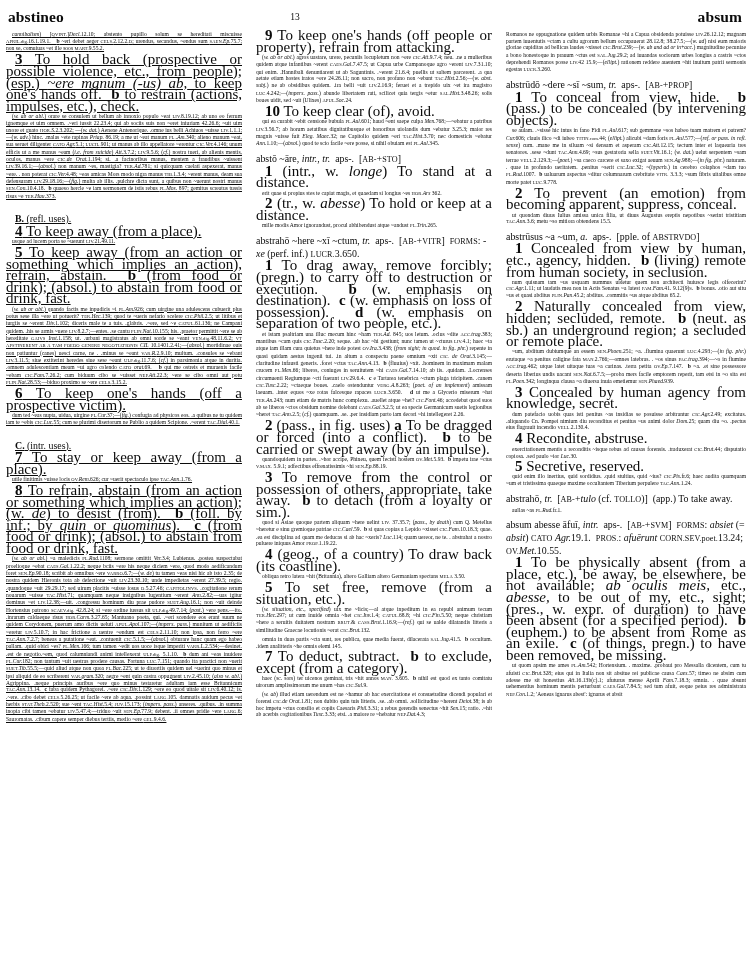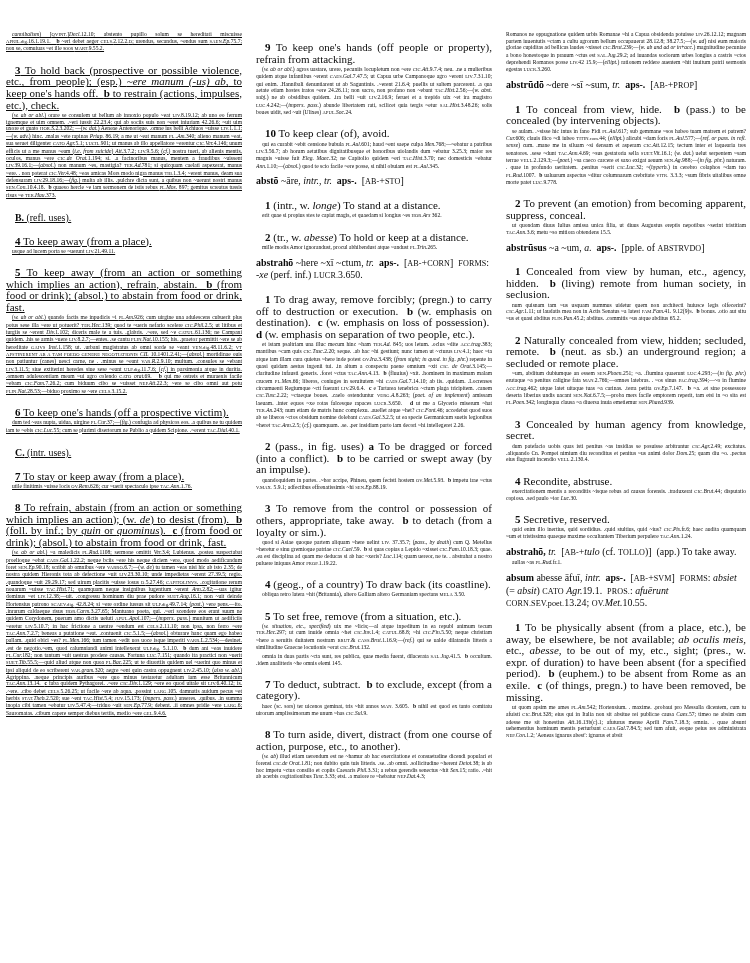--- a/index.html
+++ b/index.html
@@ -20,47 +20,52 @@
 
   
   .cols{position:absolute;top:30px;left:0;width:750px;height:930px;}
   .col{position:absolute;top:0;width:236px;height:925px;overflow:hidden;}
   .col1{left:6px;text-decoration:underline;}
   .col2{left:256px;}
   .col3{left:506px;width:240px;}
 
   
   .def{
-    font-size:11px;line-height:11.6px;text-align:justify;
-    margin:12px 0 0 0;text-indent:9px;
+    font-size:15px;line-height:11.6px;text-align:justify;
+    margin:0 0 0 0;text-indent:9px;
     -moz-font-feature-settings:"liga" 0;
   }
   .cit{
     font-size:5.55px;line-height:6.35px;text-align:justify;
     margin:.7px 0 1.6px 0;text-indent:6px;
     letter-spacing:.02px;
   }
   .cit.nohang{text-indent:0;}
   .hw{
     font-size:9.9px;line-height:11.6px;text-align:left;
     margin:5.5px 0 0 0;text-indent:0;
   }
-  .hw b{font-weight:bold;}
+  .hw b{font-weight:normal;}
   .sec{
     font-size:9.9px;line-height:11.6px;margin:13px 0 1px 0;text-indent:9px;
   }
   .num{font-weight:bold;}
   i,em{font-style:italic;}
   .sc{font-size:.82em;letter-spacing:.1px;}
 </style>
 </head>
 <body>
 
 <div class="page">
 
+  <div class="runhead">
+    <div class="rh-left">abstineo</div>
+    <div class="rh-center"><span>13</span></div>
+    <div class="rh-right">absum</div>
+  </div>
 
   <div class="cols">
     <div class="col col1" id="c1">
         <p class="cit"><i>cannibalism</i>) [<span class="sc">QVINT.</span>]<i>Decl.</i>12.10; abstento pupillo solum se hereditati miscuisse <span class="sc">APRIL.dig.</span>16.1.19.1.&nbsp;&nbsp;&nbsp;<b>b</b> ~eri debet aeger <span class="sc">CELS.</span>2.12.2.<span class="sc">D</span>; urendus, secandus, ~endus sum <span class="sc">SAEN.</span><i>Ep.</i>75.7; non se, comuiuas ~et ille soos <span class="sc">MART.</span>9.55.2.</p>
         <p class="def"><span class="num">3</span> To hold back (prospective or possible violence, etc., from people); (esp.) <i>~ere manum (-us) ab,</i> to keep one's hands off.&nbsp; <b>b</b> to restrain (actions, impulses, etc.), check.</p>
         <p class="cit">(<i>w. ab or abl.</i>) orare se consulem ut bellum ab innoxio populo ~eat <span class="sc">LIV.</span>8.19.12; ab uno eo ferrum ignemque et uim omnem. .~eri iussit 22.23.4; qui ab sociis suis non ~eret iniuriam 42.26.6; ~uit uim uxore et guato <span class="sc">HOR.</span><i>S.</i>2.3.202; —(<i>w. dat.</i>) Aeneae Antenorique. .omne ius belli Achiuos ~uisse <span class="sc">LIV.</span>1.1.1;—(<i>w. adv.</i>) hinc. .malas ~ete rapinas <i>Priap.</i> 86.19; a me ut ~eat manum <span class="sc">PL.</span><i>.Am.</i>340; alieno manum ~eat, sua seruet diligenter <span class="sc">CATO</span> <i>Agr.</i>5.1; <span class="sc">LUCIL.</span>901; ut manus ab illo appellatore ~erentur <span class="sc">CIC.</span><i>Ver.</i>4.146; unum efficis ut a me manus ~eam (<i>i.e. from suicide</i>) <i>Att.</i>3.7.2; <span class="sc">LIV.</span>9.5.6; (<i>cf.</i>) nostra tueri, ab alienis mentis, oculos, manus ~ere <span class="sc">CIC.</span><i>de Orat.</i>1.194; si. .a facinoribus manus, mentem a fraudibus ~uissent <span class="sc">LIV.</span>39.16.1;—(<i>absol.</i>) non manum ~es, mastigia? <span class="sc">TER.</span><i>Ad.</i>781; si quicquam caelati aspexerat, manus ~ere. . non poterat <span class="sc">CIC.</span><i>Ver.</i>4.48; ~eas amicas Mors modo nigra manus <span class="sc">TIB.</span>1.3.4; ~erent manus, deam sua defensuram <span class="sc">LIV.</span>29.18.16;—(<i>fig.</i>) multa ab illis. .pulchre dicta sunt, a quibus non ~uerunt nostri manus <span class="sc">SEN.</span><i>Con.</i>10.4.18.&nbsp;&nbsp;<b>b</b> quaeso hercle ~e iam sermonem de istis rebus <span class="sc">PL.</span><i>Mos.</i> 897; gemitus screatus tussis risus ~e <span class="sc">TER.</span><i>Hau.</i>373.</p>
         <p class="sec"><b>B.</b> (refl. uses).</p>
         <p class="def"><span class="num">4</span> To keep away (from a place).</p>
         <p class="cit">usque ad lucem porta se ~uerunt <span class="sc">LIV.</span>21.49.11.</p>
         <p class="def"><span class="num">5</span> To keep away (from an action or something which implies an action), refrain, abstain.&nbsp; <b>b</b> (from food or drink); (absol.) to abstain from food or drink, fast.</p>
@@ -76,35 +81,34 @@
     <div class="col col2" id="c2">
         <p class="def"><span class="num">9</span> To keep one's hands (off people or property), refrain from attacking.</p>
         <p class="cit">(<i>w. ab or abl.</i>) agros uastare, urere, pecuniis locupletum non ~ere <span class="sc">CIC.</span><i>Att.</i>9.7.4; neu. .ne a mulieribus quidem atque infantibus ~erent <span class="sc">CAES.</span><i>Gal.</i>7.47.5; ut Capua urbe Campanoque agro ~erent <span class="sc">LIV.</span>7.31.10; qui enim. .Hannibali denuntiarent ut ab Saguntinis. .~erent 21.6.4; puellis ut saltem parcerent. .a qua aetate etiam hostes iratos ~ere 24.26.11; non sacro, non profano non ~ebant <span class="sc">TAC.</span><i>Hist.</i>2.56;—(<i>w. abst. subj.</i>) ne ab obsidibus quidem. .ira belli ~uit <span class="sc">LIV.</span>2.16.9; feruet et a trepido uix ~et ira magistro <span class="sc">LUC.</span>4.242;—(<i>impers. pass.</i>) abunde libertatem rati, scilicet quia tergis ~etur <span class="sc">SAL.</span><i>Hist.</i>3.48.26; solis boues uidit, sed ~uit (Ulixes) <span class="sc">APUL.</span><i>Soc.</i>24.</p>
         <p class="def"><span class="num">10</span> To keep clear (of), avoid.</p>
         <p class="cit">qui ea curabit ~ebit censione bubula <span class="sc">PL.</span><i>Aul.</i>601; haud ~ent saepe culpa <i>Men.</i>768;—~ebatur a patribus <span class="sc">LIV.</span>3.56.7; ab horum aetatibus dignitatibusque et honoribus uiolandis dum ~ebatur 3.25.3; maior res magnis ~uisse fuit <i>Eleg. Maec.</i>32; ne Capitolio quidem ~eri <span class="sc">TAC.</span><i>Hist.</i>3.70; nec domesticis ~ebatur <i>Ann.</i>1.10;—(<i>absol.</i>) quod te scio facile ~ere posse, si nihil obuiam est <span class="sc">PL.</span><i>Aul.</i>345.</p>
         <p class="hw"><b>abstō</b> ~āre, <i>intr.</i>, <i>tr.</i>&nbsp; <b>aps-.</b>&nbsp; [<span class="sc">AB-</span>+<span class="sc">STO</span>]</p>
         <p class="def"><span class="num">1</span> (intr., w. <i>longe</i>) To stand at a distance.</p>
         <p class="cit">erit quae si propius stes te capiat magis, et quaedam si longius ~es <span class="sc">HOR.</span><i>Ars</i> 362.</p>
         <p class="def"><span class="num">2</span> (tr., w. <i>abesse</i>) To hold or keep at a distance.</p>
         <p class="cit">mille modis Amor ignorandust, procul abhibendust atque ~andust <span class="sc">PL.</span><i>Trin.</i>265.</p>
-        <p class="hw"><b>abstrahō</b> ~here ~xī ~ctum, <i>tr.</i>&nbsp; <b>aps-.</b>&nbsp; [<span class="sc">AB-</span>+<span class="sc">CORN</span>]&nbsp; <span class="sc">FORMS</span>: <i>-xe</i> (perf. inf.) <span class="sc">LUCR.</span>3.650.</p>
+        <p class="hw"><b>abstrahō</b> ~here ~xī ~ctum, <i>tr.</i>&nbsp; <b>aps-.</b>&nbsp; [<span class="sc">AB-</span>+<span class="sc">VITR</span>]&nbsp; <span class="sc">FORMS</span>: <i>-xe</i> (perf. inf.) <span class="sc">LUCR.</span>3.650.</p>
         <p class="def"><span class="num">1</span> To drag away, remove forcibly; (pregn.) to carry off to destruction or execution.&nbsp; <b>b</b> (w. emphasis on destination).&nbsp; <b>c</b> (w. emphasis on loss of possession).&nbsp; <b>d</b> (w. emphasis on separation of two people, etc.).</p>
         <p class="cit">et istam psaltriam una illuc mecum hinc ~ham <span class="sc">TER.</span><i>Ad.</i> 845; uos letum. .oclus ~dite <span class="sc">ACC.</span><i>trag.</i>383; mantibus ~cam quis <span class="sc">CIC.</span><i>Tusc.</i>2.20; seque. .ab hac ~hi gestiunt; nunc tamen ut ~cturus <span class="sc">LIV.</span>4.1; haec ~ta atque iam illam cura quietus ~here inde potest <span class="sc">OV.</span><i>Ira.</i>3.438; (<i>from sight; in quod. in fig. phr.</i>) repente in quasi quidam aestus ingenii tui. .in altum a conspectu paene omnium ~xit <span class="sc">CIC.</span> <i>de Orat.</i>3.145;—claritudine infausti generis. .foret ~ctus <span class="sc">TAC.</span><i>Ann.</i>4.13.&nbsp;&nbsp;<b>b</b> (fluuius) ~xit. .hominem in maximam malam crucem <span class="sc">PL.</span><i>Men.</i>66; liberos, coniuges in seruitutem ~hi <span class="sc">CAES.</span><i>Gal.</i>7.14.10; ab iis. .quidam. .Locrenses circumuenti Regiumque ~cti fuerant <span class="sc">LIV.</span>29.6.4.&nbsp;&nbsp;<b>c</b> e Tartarea tenebrica ~ctum plaga tricipitem. .canem <span class="sc">CIC.</span><i>Tusc.</i>2.22; ~ctaeque boues. .caelo ostenduntur <span class="sc">VERG.</span><i>A.</i>8.263; (<i>poet. of an implement</i>) amissam laeuam. .inter equos ~xe rotas falcesque rapaces <span class="sc">LUCR.</span>3.650.&nbsp;&nbsp;&nbsp;<b>d</b> ut me a Glycerio miserum ~hat <span class="sc">TER.</span><i>An.</i>243; num etiam de matris hunc complexu. .auellet atque ~het? <span class="sc">CIC.</span><i>Font.</i>46; accedebat quod suos ab se liberos ~ctos obsidum nomine dolebant <span class="sc">CAES.</span><i>Gal.</i>3.2.5; ut ea specie Germanicum suetis legionibus ~heret <span class="sc">TAC.</span><i>Ann.</i>2.5; (<i>cf.</i>) quamquam. .se. .per insidiam parto iam decori ~hi intellegeret 2.26.</p>
         <p class="def"><span class="num">2</span> (pass., in fig. uses) <b>a</b> To be dragged or forced (into a conflict).&nbsp; <b>b</b> to be carried or swept away (by an impulse).</p>
         <p class="cit">quandoquidem in partes. .~hor accipe, Phineu, quem fecisti hostem <span class="sc">OV.</span><i>Met.</i>5.93.&nbsp;&nbsp;<b>b</b> impetu irae ~ctus <span class="sc">V.MAX.</span> 5.9.1; adfectibus effrenatissimis ~hi <span class="sc">SEN.</span><i>Ep.</i>88.19.</p>
         <p class="def"><span class="num">3</span> To remove from the control or possession of others, appropriate, take away.&nbsp; <b>b</b> to detach (from a loyalty or sim.).</p>
         <p class="cit">quod si Asiae quoque partem aliquam ~here uelint <span class="sc">LIV.</span> 37.35.7; (<i>pass., by death</i>) cum Q. Metellus ~heretur e sinu gremioque patriae <span class="sc">CIC.</span><i>Cael.</i>59.&nbsp;&nbsp;<b>b</b> si quas copias a Lepido ~xisset <span class="sc">CIC.</span><i>Fam.</i>10.18.3; quae. .ea est disciplina ad quam me deducas si ab hac ~xeris? <i>Luc.</i>114; quam uereor, ne te. . abstrahat a nostro puluere iniquus Amor <span class="sc">PROP.</span>1.19.22.</p>
         <p class="def"><span class="num">4</span> (geog., of a country) To draw back (its coastline).</p>
         <p class="cit">obliqua retro latera ~hit (Britannia), altero Galliam altero Germaniam spectans <span class="sc">MELA</span> 3.50.</p>
         <p class="def"><span class="num">5</span> To set free, remove (from a situation, etc.).</p>
         <p class="cit">(<i>w. situation, etc., specified</i>) uix me ~licis;—al atque inpeditum in ea republ animum tecum <span class="sc">TER.</span><i>Hec.</i>297; ut cum inuide omnia ~het <span class="sc">CIC.</span><i>Inv.</i>1.4; <span class="sc">CATUL.</span>68.8; ~hi <span class="sc">CIC.</span><i>Fin.</i>5.50; neque christiam ~here a seruitis duitatem nostram <span class="sc">BRUT.</span>&amp; <span class="sc">CASS.</span><i>Brut.</i>1.16.9;—(<i>ref.</i>) qui se ualde dilatandis litteris a similitudine Graecae locutionis ~erat <span class="sc">CIC.</span><i>Brut.</i>132.</p>
         <p class="cit">omnia in duas partis ~cta sunt, res publica, quae media fuerat, dilacerata <span class="sc">SAL.</span><i>Jug.</i>41.5.&nbsp;&nbsp;<b>b</b> occultam. .idem analitteris ~he omnis elemi 145.</p>
         <p class="def"><span class="num">7</span> To deduct, subtract.&nbsp; <b>b</b> to exclude, except (from a category).</p>
         <p class="cit">haec (sc. sors) ter uicenos geminat, tris ~hit annos <span class="sc">MAN.</span> 3.605.&nbsp;&nbsp;<b>b</b> nihil est quod ex tanto comitatu uirorum amplissimorum me unum ~has <span class="sc">CIC.</span><i>Sul.</i>9.</p>
-        <p class="def"><span class="num">8</span> To turn aside, divert, distract (from one course of action, purpose, etc., to another).</p>
         <p class="cit">(<i>w. ab</i>) illud etiam uerendum est ne ~hamur ab hac exercitatione et consuetudine dicendi populari et forensi <span class="sc">CIC.</span><i>de Orat.</i>1.81; non dubito quin tuis litteris. .se. .ab omni. .sollicitudine ~herent <i>Deiot.</i>38; is ab hoc impetu ~ctus consilio et copiis Caesaris <i>Phil.</i>3.31; a rebus gerendis senectus ~hit <i>Sen.</i>15; ratio. .~hit ab acerbis cogitationibus <i>Tusc.</i>3.33; etsi. .a maiore re ~hebatur <span class="sc">NEP.</span><i>Dat.</i>4.3;</p>
       </div>
     <div class="col col3" id="c3">
         <p class="cit nohang">Romanos ne oppugnatione quidem urbis Romanae ~hi a Capua obsidenda potuisse <span class="sc">LIV.</span>26.12.12; magnam partem iuuentutis ~ctam a cultu agrorum bellum occupauerat 28.12.8; 38.27.5;—(<i>w. ad</i>) nisi eum maioris gloriae cupiditas ad bellicas laudes ~xisset <span class="sc">CIC.</span><i>Brut.</i>239;—(<i>w. ab and ad or in</i>+<i>acc.</i>) magnitudine pecuniae a bono honestoque in prauum ~ctus est <span class="sc">SAL.</span><i>Jug.</i>29.2; ad iuuandas sociorum urbes longius a castris ~ctos deprehendi Romanos posse <span class="sc">LIV.</span>42 15.9;—(<i>ellipt.</i>) rationem reddere auentem ~hit inuitum patrii sermonis egestas <span class="sc">LUCR.</span>3.260.</p>
         <p class="hw"><b>abstrūdō</b> ~dere ~sī ~sum, <i>tr.</i>&nbsp; <b>aps-.</b>&nbsp; [<span class="sc">AB-</span>+<span class="sc">PROP</span>]</p>
         <p class="def"><span class="num">1</span> To conceal from view, hide.&nbsp; <b>b</b> (pass.) to be concealed (by intervening objects).</p>
         <p class="cit">se aulam. .~sisse hic intus in fano Fidi <span class="sc">PL.</span><i>Aul.</i>617; sub gemmane ~sos habeo tuam matrem et patrem? <i>Cur.</i>606; clauis ilico ~di iubeo <span class="sc">TITIN.com.</span>44; (<i>ellipt.</i>) alicubi ~dam foris <span class="sc">PL.</span><i>Aul.</i>577;—(<i>ref. or pass. in refl. sense</i>) cum. .mane me in siluam ~sí densam et asperam <span class="sc">CIC.</span><i>Att.</i>12.15; tectum inter et laquearia tres senatores. .sese ~dunt <span class="sc">TAC.</span><i>Ann.</i>4.69; ~sus gestatoria sella <span class="sc">SUET.</span><i>Vit.</i>16.1; (<i>w. dat.</i>) uelut serpentem ~sam terrae <span class="sc">VELL.</span>2.129.3;—(<i>poet.</i>) ~sa caeco carcere et saxo exigat aeuum <span class="sc">SEN.</span><i>Ag.</i>988;—(<i>in fig. phr.</i>) naturam. . quae in profundo ueritatem. .penitus ~serit <span class="sc">CIC.</span><i>Luc.</i>32; ~(<i>hyperb.</i>) in cerebro colaphos ~dam tuo <span class="sc">PL.</span><i>Rud.</i>1007.&nbsp; <b>b</b> ualuarum aspectus ~ditur columnarum crebritate <span class="sc">VITR.</span> 3.3.3; ~sum fibris uitalibus omne morte patet <span class="sc">LUC.</span>9.778.</p>
         <p class="def"><span class="num">2</span> To prevent (an emotion) from becoming apparent, suppress, conceal.</p>
         <p class="cit">ut quondam diuus Iulius amissa unica filia, ut diuus Augustus ereptis nepotibus ~serint tristitiam <span class="sc">TAC.</span><i>Ann.</i>3.6; metu ~so mitiora obtendens 15.5.</p>
         <p class="hw"><b>abstrūsus</b> ~a ~um, <i>a.</i>&nbsp; <b>aps-.</b>&nbsp; [pple. of <span class="sc">ABSTRVDO</span>]</p>

